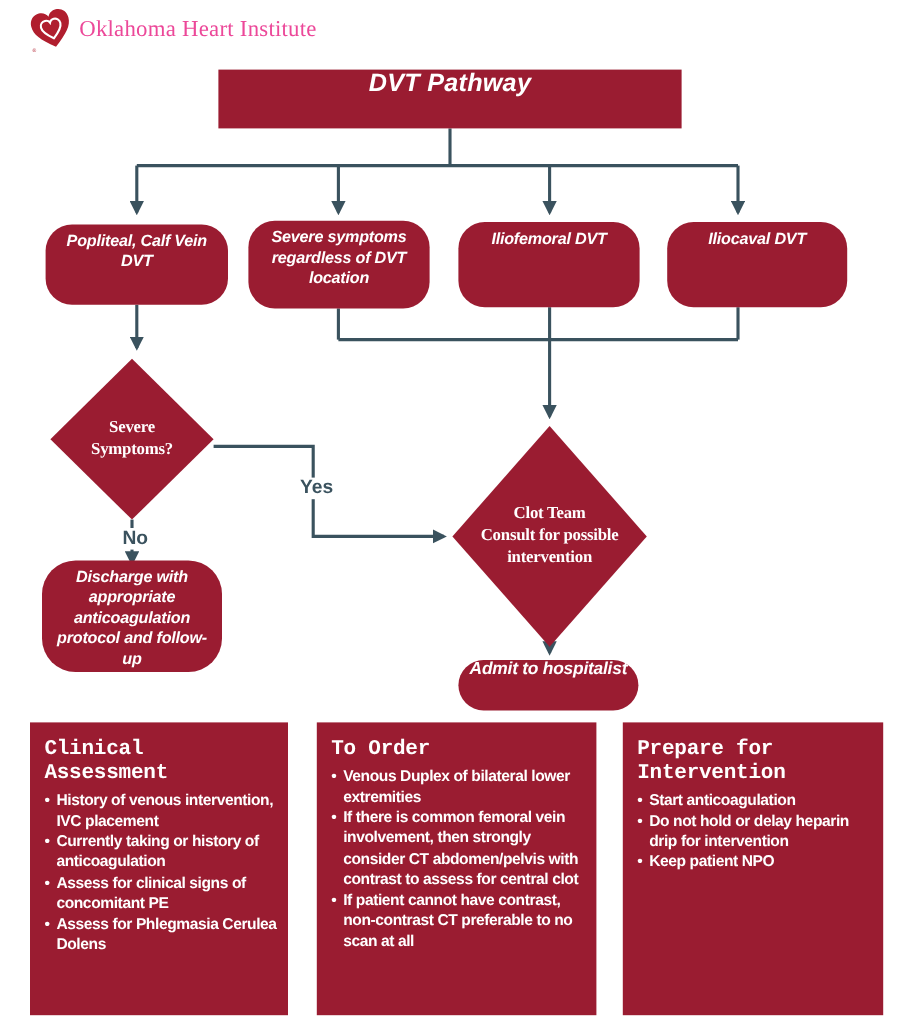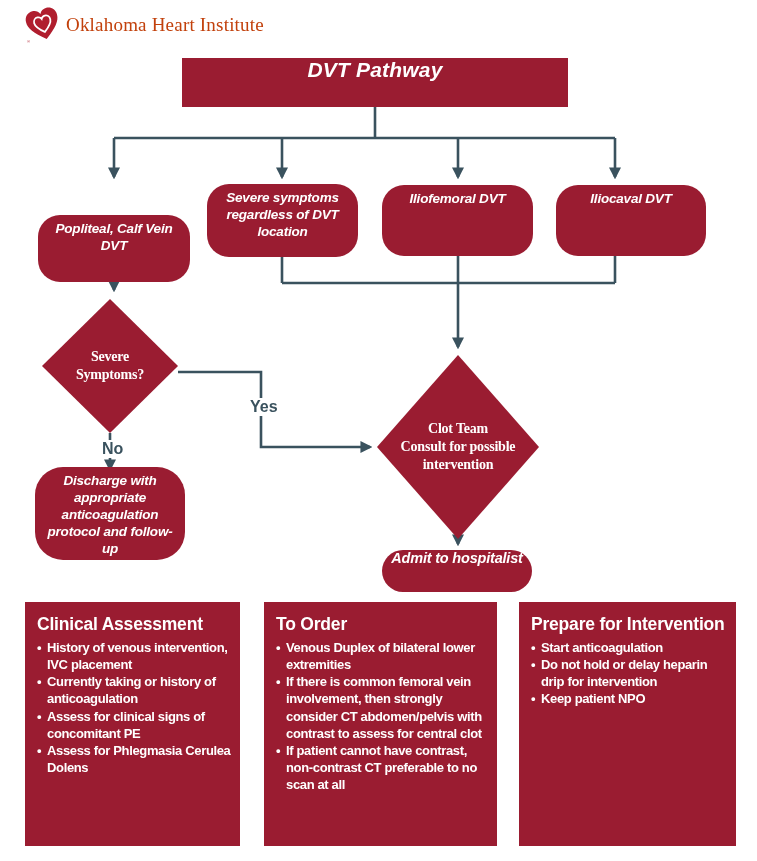--- a/index.html
+++ b/index.html
@@ -3,51 +3,51 @@
 <meta charset="utf-8">
 <style>
   html,body{margin:0;padding:0;background:#ffffff;}
   #stage{
     position:relative;width:757px;height:861px;background:#ffffff;overflow:hidden;
     font-family:"Liberation Sans",sans-serif;
   }
   .abs{position:absolute;}
   
   .logo{left:24px;top:6px;display:flex;align-items:center;gap:4px;}
-  .logo-text{font-family:"Liberation Serif",serif;font-size:19px;color:#c2410c;letter-spacing:0.2px;}
+  .logo-text{font-family:"Liberation Serif",serif;font-size:19px;color:#ec4899;letter-spacing:0.2px;}
   
   .maroon{background:#9a1c31;color:#ffffff;}
   .node{
     display:flex;align-items:flex-start;justify-content:center;text-align:center;
     font-weight:bold;letter-spacing:-0.2px;box-sizing:border-box;font-style:italic;
   }
   .title-bar{left:182px;top:58px;width:386px;height:49px;font-size:21px;letter-spacing:0.2px;}
   .rnode{border-radius:22px;font-size:13.5px;line-height:1.25;padding:6px 10px;}
-  .box1{left:38px;top:187px;width:152px;height:67px;margin-top:28px;}
+  .box1{left:38px;top:187px;width:152px;height:67px;}
   .box2{left:207px;top:184px;width:151px;height:73px;}
   .box3{left:382px;top:185px;width:151px;height:71px;}
   .box4{left:556px;top:185px;width:150px;height:71px;}
   .discharge{left:35px;top:467px;width:150px;height:93px;border-radius:28px;}
   .admit{left:382px;top:550px;width:150px;height:42px;border-radius:21px;font-size:14.5px;}
   
   .dtext{display:flex;flex-direction:column;align-items:center;justify-content:center;
     text-align:center;color:#fff;font-weight:bold;font-size:14px;line-height:1.3;letter-spacing:-0.2px;font-family:Liberation Serif, serif;}
   .d1text{left:42px;top:299px;width:136px;height:134px;}
   .d2text{left:377px;top:355px;width:162px;height:184px;}
   
   .edge-label{color:#3a525e;font-weight:bold;font-size:16px;background:#ffffff;
     padding:0 3px;line-height:1.1;}
   .yes-label{left:247px;top:398px;}
   .no-label{left:99px;top:440px;}
   
   .panel{top:602px;height:244px;box-sizing:border-box;padding:10px 8px 10px 12px;}
   .panel1{left:25px;width:215px;}
   .panel2{left:264px;width:233px;}
   .panel3{left:519px;width:217px;}
-  .panel-title{font-weight:bold;font-size:17.5px;letter-spacing:-0.2px;margin:2px 0 4px 0;}
+  .panel-title{font-weight:bold;font-size:17.5px;letter-spacing:-0.2px;margin:2px 0 4px 0;font-family:Liberation Mono, monospace;}
   .bullet{display:flex;font-weight:bold;font-size:13px;line-height:1.32;letter-spacing:-0.35px;}
   .bullet .dot{width:10px;flex:0 0 10px;}
   svg.layer{position:absolute;left:0;top:0;width:757px;height:861px;}
 </style>
 </head>
 <body>
 
 <div id="stage">
 
   <svg class="layer" viewBox="0 0 757 861" xmlns="http://www.w3.org/2000/svg">

